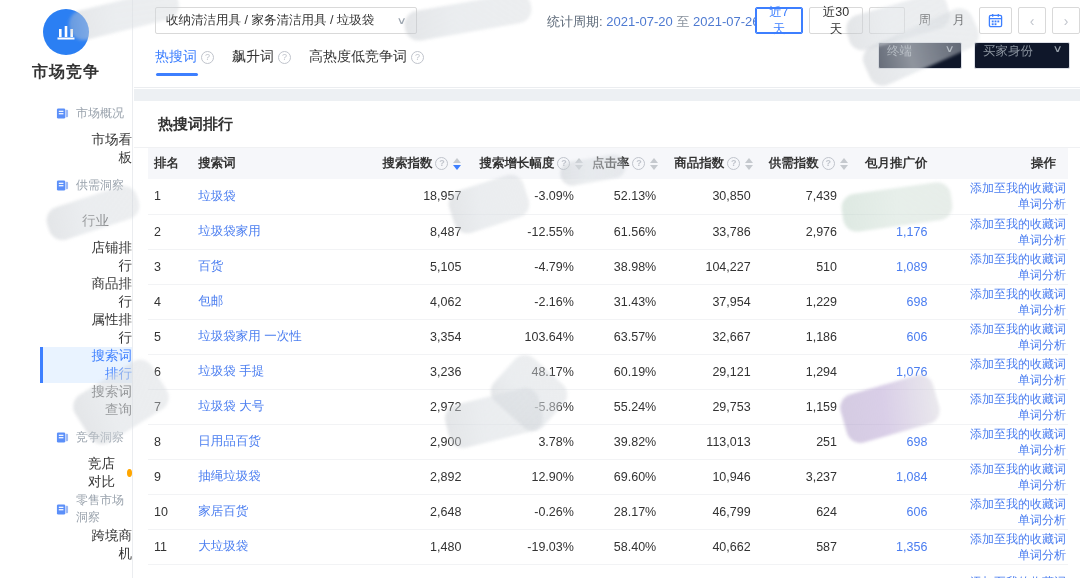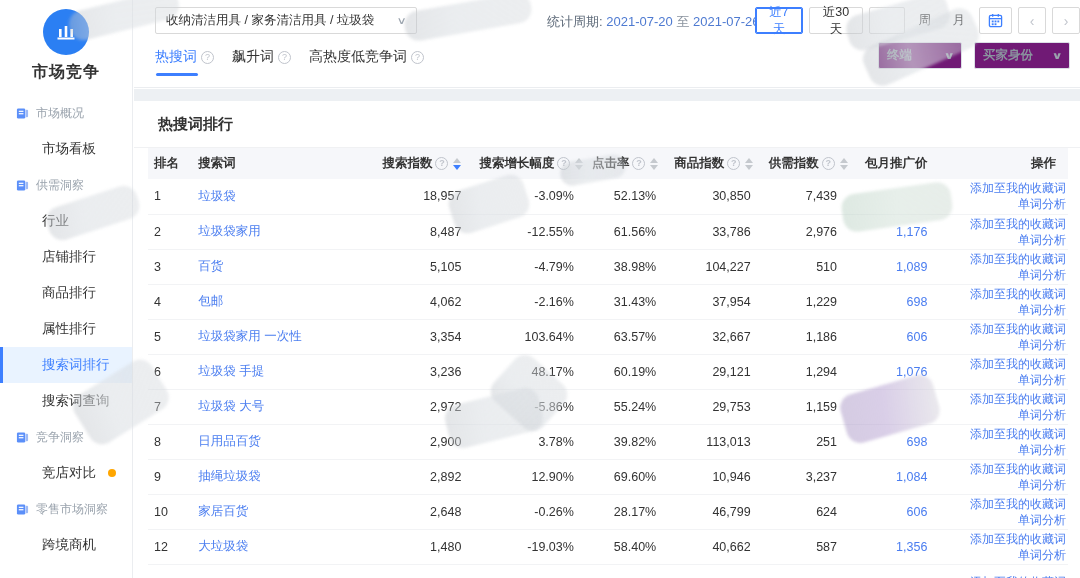--- a/index.html
+++ b/index.html
@@ -4,21 +4,21 @@
 <style>
   * { margin:0; padding:0; box-sizing:border-box; }
   html,body { width:1080px; height:578px; overflow:hidden; }
   body { position:relative; background:#fff; font-family:"Liberation Sans","DejaVu Sans",sans-serif; color:#333; }
 
   
   .sidebar { position:absolute; left:0; top:0; width:133px; height:578px; background:#fff; border-right:1px solid #ebedf0; z-index:5; }
   .logo-wrap { text-align:center; padding-top:9px; }
   .logo-circle { width:46px; height:46px; border-radius:50%; background:#2b7ff3; display:inline-flex; align-items:center; justify-content:center; }
   .app-title { margin-top:7px; text-align:center; font-size:16px; font-weight:600; color:#333; letter-spacing:1px;font-family:Liberation Serif, serif; }
-  .menu { margin-top:12px; }
+  .menu { margin-top:12px;margin-left:40px; }
   .menu-header { height:36px; display:flex; align-items:center; padding-left:16px; gap:7px; color:#9aa3ad; font-size:12px; }
   .menu-item { height:36px; display:flex; align-items:center; padding-left:39px; font-size:13.5px; color:#333; cursor:pointer; border-left:3px solid transparent;text-align:right; }
   .menu-item.active { background:#e9f3ff; color:#3d7fff; border-left-color:#3d7fff; }
   .badge-dot { width:8px; height:8px; border-radius:50%; background:#ffa600; margin-left:12px; }
 
   
   .topbar { position:absolute; left:134px; top:0; right:0; height:88px; background:#fff; border-bottom:1px solid #ebedf0; z-index:4; }
   .category-select { position:absolute; left:21px; top:7px; height:27px; border:1px solid #d9d9d9; border-radius:2px; padding:0 10px; font-size:12.5px; color:#333; display:flex; align-items:center; gap:24px; background:#fff; cursor:pointer; }
   .chev { color:#9aa3ad; font-size:10px; transform:scaleX(1.4); display:inline-block; }
   .period { position:absolute; left:413px; top:13px; font-size:13px; }
@@ -28,21 +28,21 @@
   .range-group { position:absolute; left:621px; top:7px; display:flex; gap:6px; align-items:center; }
   .rbtn { height:27px; min-width:28px; padding:0 9px; border:1px solid #d9d9d9; border-radius:2px; background:#fff; font-size:12.5px; color:#333; display:flex; align-items:center; justify-content:center; cursor:pointer; font-family:inherit; }
   .rbtn.active { border-color:#3d7fff; color:#3d7fff; box-shadow:0 0 0 1px #3d7fff inset; }
   .rbtn.plain { border:none; padding:0 6px; }
   .rbtn.navb { color:#c0c4cc; font-size:14px; }
   .tabs { position:absolute; left:21px; top:48px; display:flex; gap:18px; }
   .tab { display:flex; align-items:center; gap:4px; font-size:14px; color:#333; cursor:pointer; position:relative; padding-bottom:14px; }
   .tab.active { color:#3d7fff; }
   .tab.active::after { content:""; position:absolute; left:1px; bottom:4px; width:42px; height:3px; border-radius:2px; background:#3d7fff; }
   .help { width:13px; height:13px; border:1px solid #c0c4cc; border-radius:50%; color:#c0c4cc; font-size:9px; line-height:11px; display:inline-flex; align-items:center; justify-content:center; flex:none; }
-  .filter-select { position:absolute; top:42px; height:27px; border:1px solid #dcdfe6; border-radius:2px; background:#701a75; font-size:12.5px; color:#8a939e; display:flex; align-items:center; justify-content:space-between; padding:0 8px; cursor:pointer;font-weight:bold; }
+  .filter-select { position:absolute; top:42px; height:27px; border:1px solid #dcdfe6; border-radius:2px; background:#0f172a; font-size:12.5px; color:#8a939e; display:flex; justify-content:space-between; padding:0 8px; cursor:pointer; }
   .f-terminal { left:744px; width:84px; }
   .f-buyer { left:840px; width:96px; }
 
   
   .gap-strip { position:absolute; left:134px; top:89px; right:0; height:12px; background:#edf0f3; }
   .panel { position:absolute; left:134px; top:101px; right:0; bottom:0; background:#fff; overflow:hidden; }
   .panel-title { padding:14px 0 13px 24px; font-size:15px; font-weight:bold; color:#333; border-bottom:1px solid #f0f1f3; }
   .table-wrap { padding:0 12px 0 14px; }
   table { width:100%; border-collapse:collapse; table-layout:fixed; }
   thead th { background:#f6f7fa; height:31px; font-size:12.5px; font-weight:bold; color:#333; white-space:nowrap; padding:0 12px 0 6px; }
@@ -432,21 +432,21 @@
             <td class="r">28.17%</td>
             <td class="r">46,799</td>
             <td class="r">624</td>
             <td class="r"><span class="price">606</span></td>
             <td class="ops">
               <span class="op">添加至我的收藏词</span>
               <span class="op">单词分析</span>
             </td>
           </tr>
           <tr>
-            <td class="l">12</td>
+            <td class="l">11</td>
             <td class="l"><span class="kw">大垃圾袋</span></td>
             <td class="r">1,480</td>
             <td class="r">-19.03%</td>
             <td class="r">58.40%</td>
             <td class="r">40,662</td>
             <td class="r">587</td>
             <td class="r"><span class="price">1,356</span></td>
             <td class="ops">
               <span class="op">添加至我的收藏词</span>
               <span class="op">单词分析</span>

